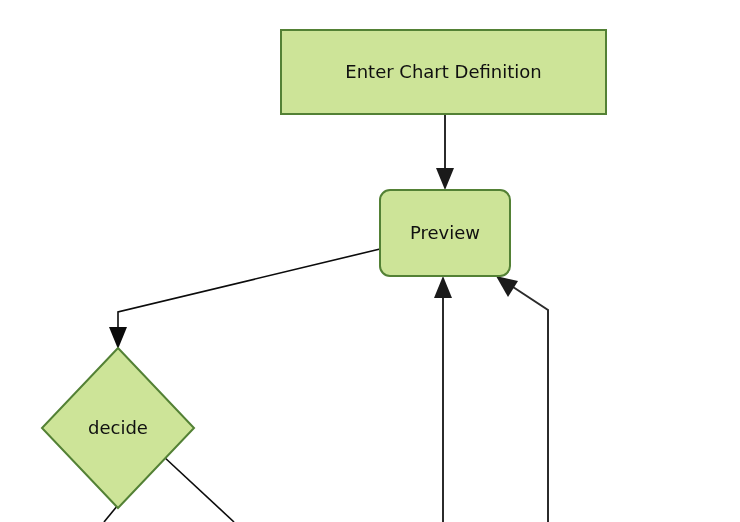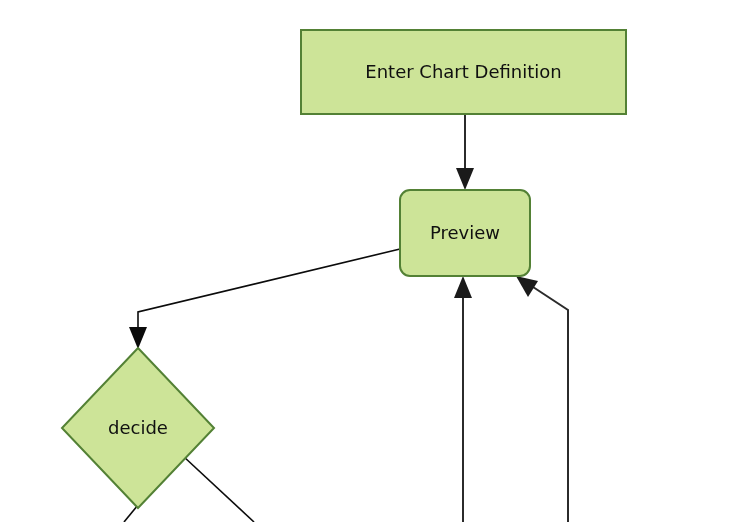--- a/index.html
+++ b/index.html
@@ -9,21 +9,20 @@
   }
   body {
     font-family: "DejaVu Sans", "Liberation Sans", sans-serif;
   }
   #canvas {
     position: relative;
     width: 612px;
     height: 522px;
     background: #ffffff;
     overflow: hidden;
-    margin-left: 20px;
   }
   #flow-svg {
     position: absolute;
     top: 0;
     left: 0;
     width: 740px;
     height: 522px;
     display: block;
   }
   .node-label {

